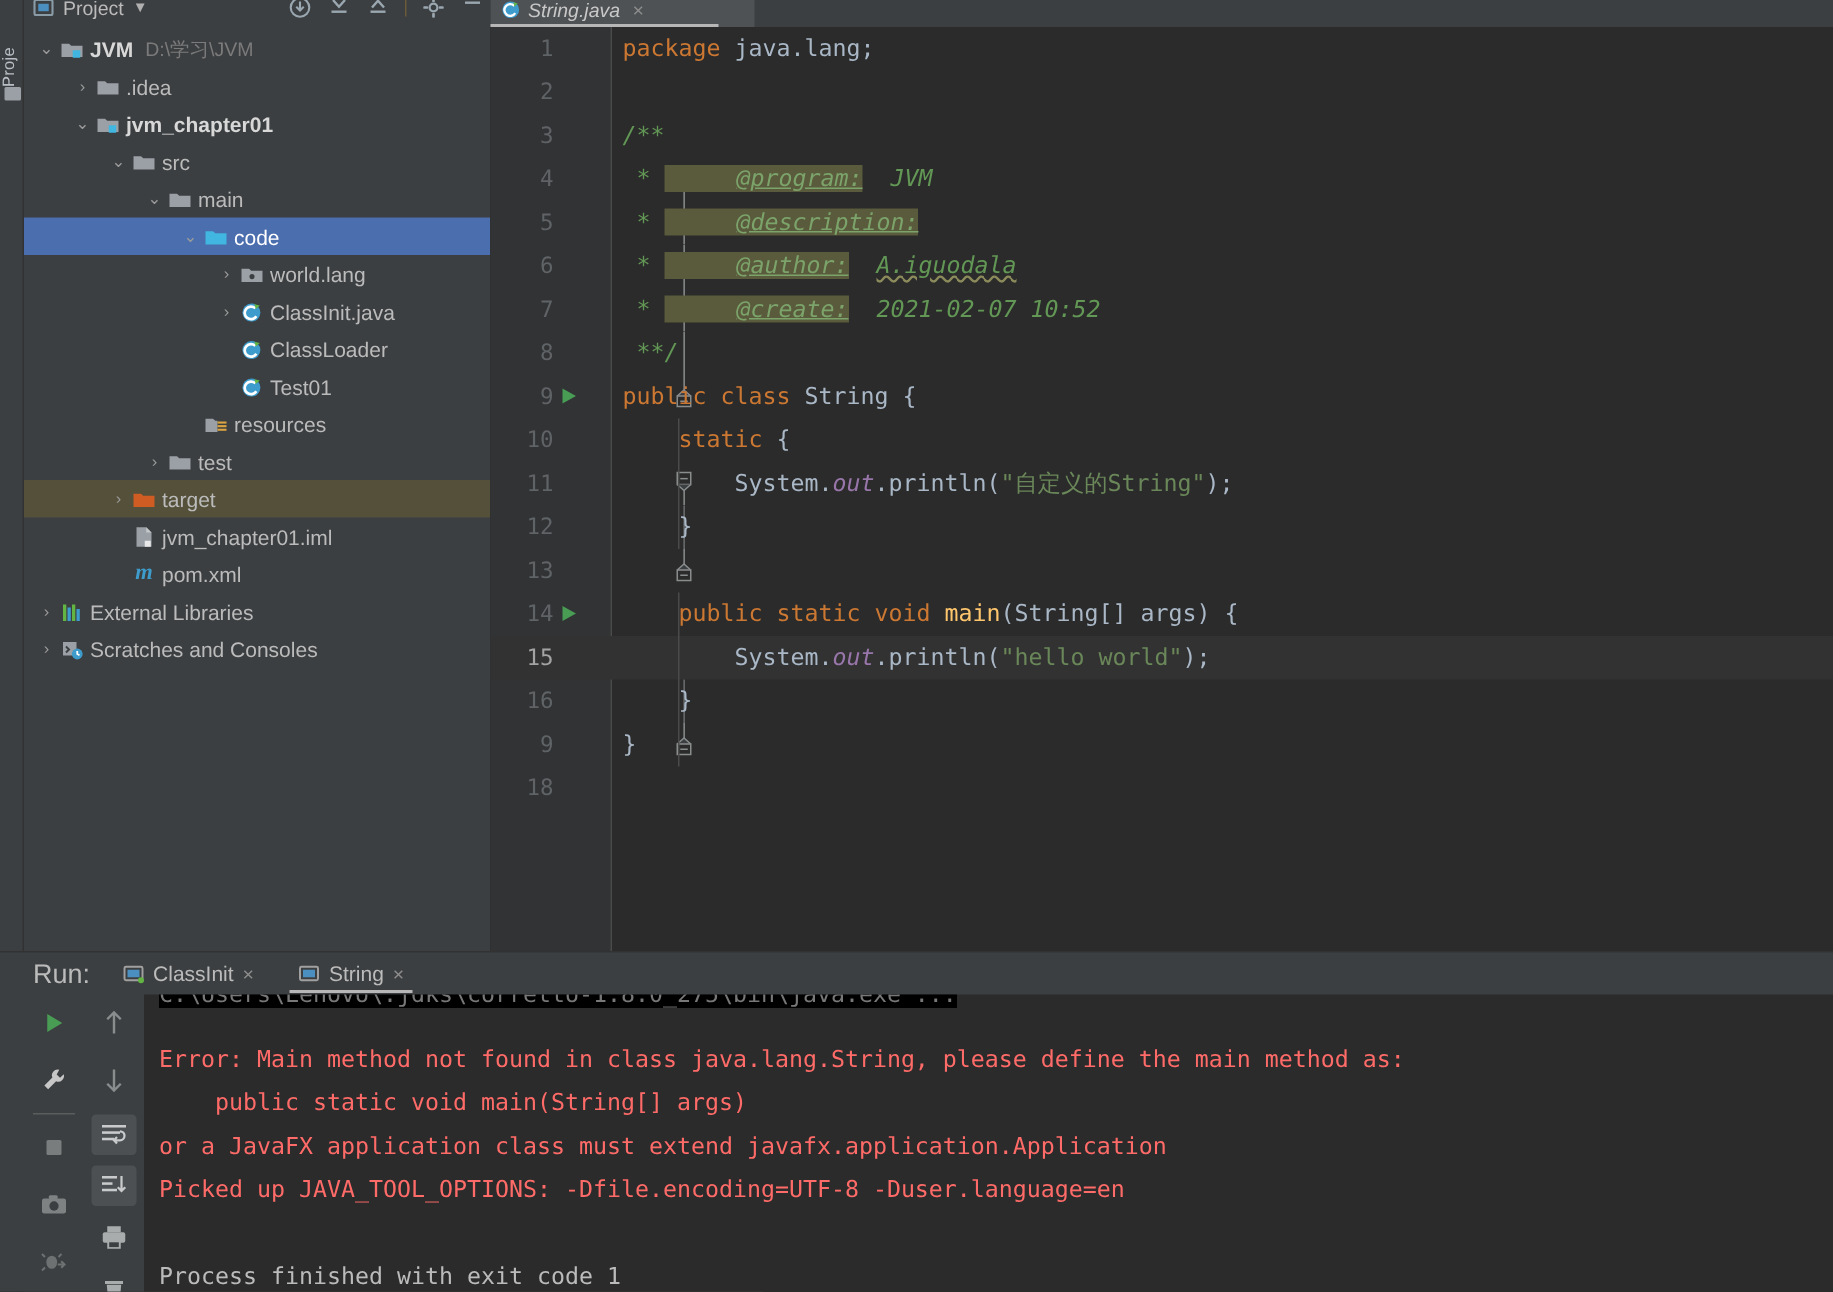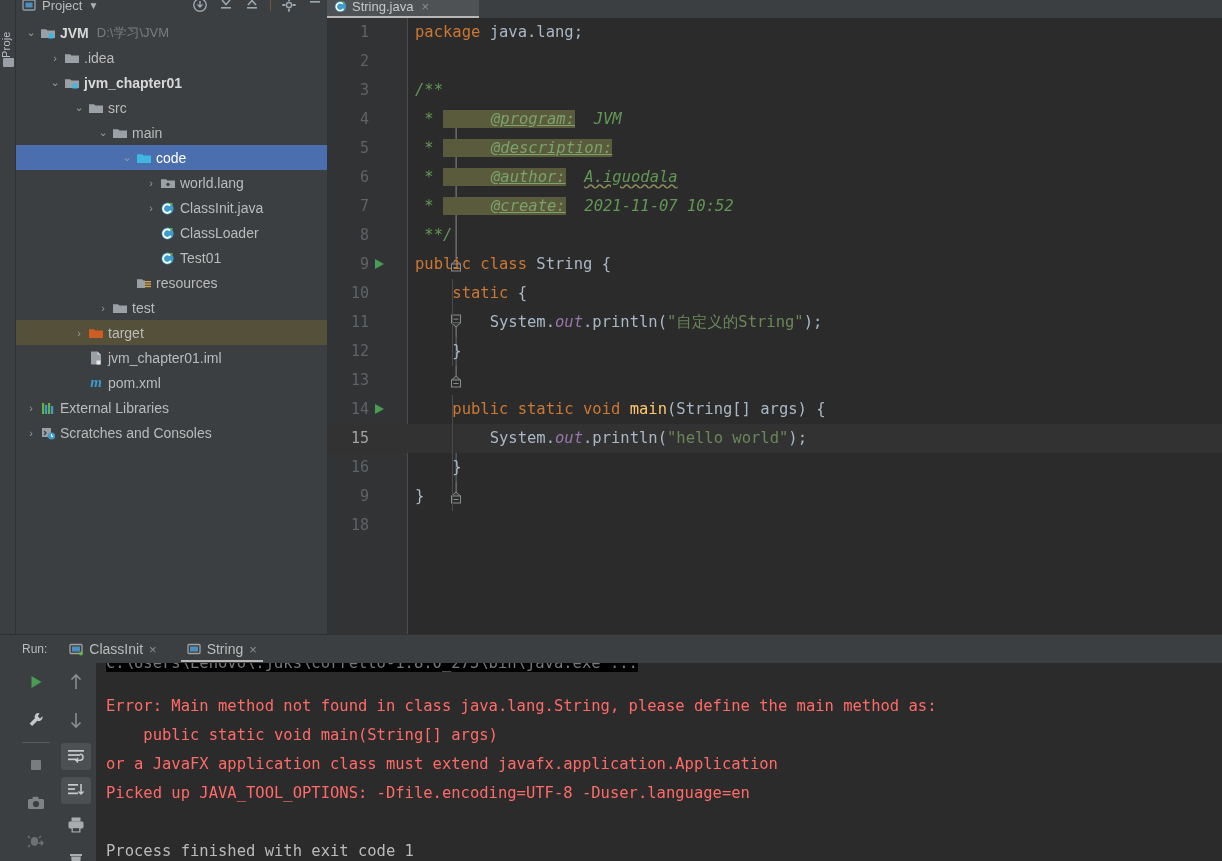--- a/index.html
+++ b/index.html
@@ -138,21 +138,21 @@
 
   
   .run-panel {
     position: absolute; left: 0; top: 634px; width: 1222px; height: 227px;
     background: #3c3f41; border-top: 1px solid #323232;
   }
   .run-head {
     position: relative; height: 28px; display: flex; align-items: center;
     padding-left: 22px; gap: 0;
   }
-  .run-label { font-size: 12px; color: #bbbbbb; margin-right: 16px; }
+  .run-label { font-size: 18px; color: #bbbbbb; margin-right: 16px; }
   .ctab {
     display: flex; align-items: center; gap: 6px; height: 28px;
     padding: 0 6px; font-size: 14px; color: #bbbbbb; position: relative;
   }
   .ctab .close { color: #8d8d8d; font-size: 13px; }
   .ctab.active::after {
     content: ""; position: absolute; left: 0; bottom: 1px; width: 100%;
     height: 2px; background: #b7b7b7;
   }
   .run-body { position: absolute; left: 0; top: 28px; width: 1222px; height: 199px; }
@@ -445,21 +445,21 @@
             </svg>
           </span>
           <span class="lbl">Scratches and Consoles</span>
         </div>
       </div>
   </div>
 
   <div class="editor-area">
     <div class="tabbar">
       <div class="tabbar-rest"></div>
-      <div class="tab" style="width:152px;">
+      <div class="tab" style="width:176px;font-style:italic;">
         <span class="ic" style="position:relative;top:-3px;">
           <svg width="13" height="13" viewBox="0 0 14 14">
             <circle cx="7" cy="7" r="6" fill="#3d9ccc"></circle>
             <path d="M9.6 4.2 A4.2 4.2 0 1 0 10.2 9.4" fill="none" stroke="#fff" stroke-width="1.7"></path>
             <path d="M9 1.6 L12 2.6 L9.6 4.6 Z" fill="#62b543"></path>
           </svg>
         </span>
         <span style="position:relative;top:-3px;">String.java</span>
         <span class="close" style="position:relative;top:-3px;">×</span>
       </div>
@@ -487,21 +487,21 @@
       <svg width="14" height="29" viewBox="0 0 14 29">
         <rect x="6.6" y="0" width="1" height="29" fill="#8a8d8e"></rect>
       </svg></span><span class="txt"><span class="t-cmt"> * </span><span class="t-tag">@description:</span></span></div>
           <div class="cl"><span class="lnum">6</span><span class="fold">
       <svg width="14" height="29" viewBox="0 0 14 29">
         <rect x="6.6" y="0" width="1" height="29" fill="#8a8d8e"></rect>
       </svg></span><span class="txt"><span class="t-cmt"> * </span><span class="t-tag">@author:</span><span class="t-cmt">  </span><span class="t-cmt typo">A.iguodala</span></span></div>
           <div class="cl"><span class="lnum">7</span><span class="fold">
       <svg width="14" height="29" viewBox="0 0 14 29">
         <rect x="6.6" y="0" width="1" height="29" fill="#8a8d8e"></rect>
-      </svg></span><span class="txt"><span class="t-cmt"> * </span><span class="t-tag">@create:</span><span class="t-cmt">  2021-11-07 10:52</span></span></div>
+      </svg></span><span class="txt"><span class="t-cmt"> * </span><span class="t-tag">@create:</span><span class="t-cmt">  2021-02-07 10:52</span></span></div>
           <div class="cl"><span class="lnum">8</span><span class="fold">
       <svg width="14" height="29" viewBox="0 0 14 29">
         <rect x="6.6" y="0" width="1" height="10" fill="#8a8d8e"></rect>
         <path d="M2.5 14 L7 10 L11.5 14" fill="#3c3f41" stroke="#8a8d8e" stroke-width="1"></path>
         <rect x="2.5" y="14" width="9" height="7" fill="none" stroke="#8a8d8e" stroke-width="1"></rect>
         <rect x="4.5" y="17" width="5" height="1" fill="#8a8d8e"></rect>
       </svg></span><span class="txt"><span class="t-cmt"> **/</span></span></div>
           <div class="cl"><span class="lnum">9</span><span class="runmark"></span><span class="txt"><span class="t-kw">public class </span><span class="t-def">String {</span></span></div>
           <div class="cl"><span class="lnum">10</span><span class="fold">
       <svg width="14" height="29" viewBox="0 0 14 29">

